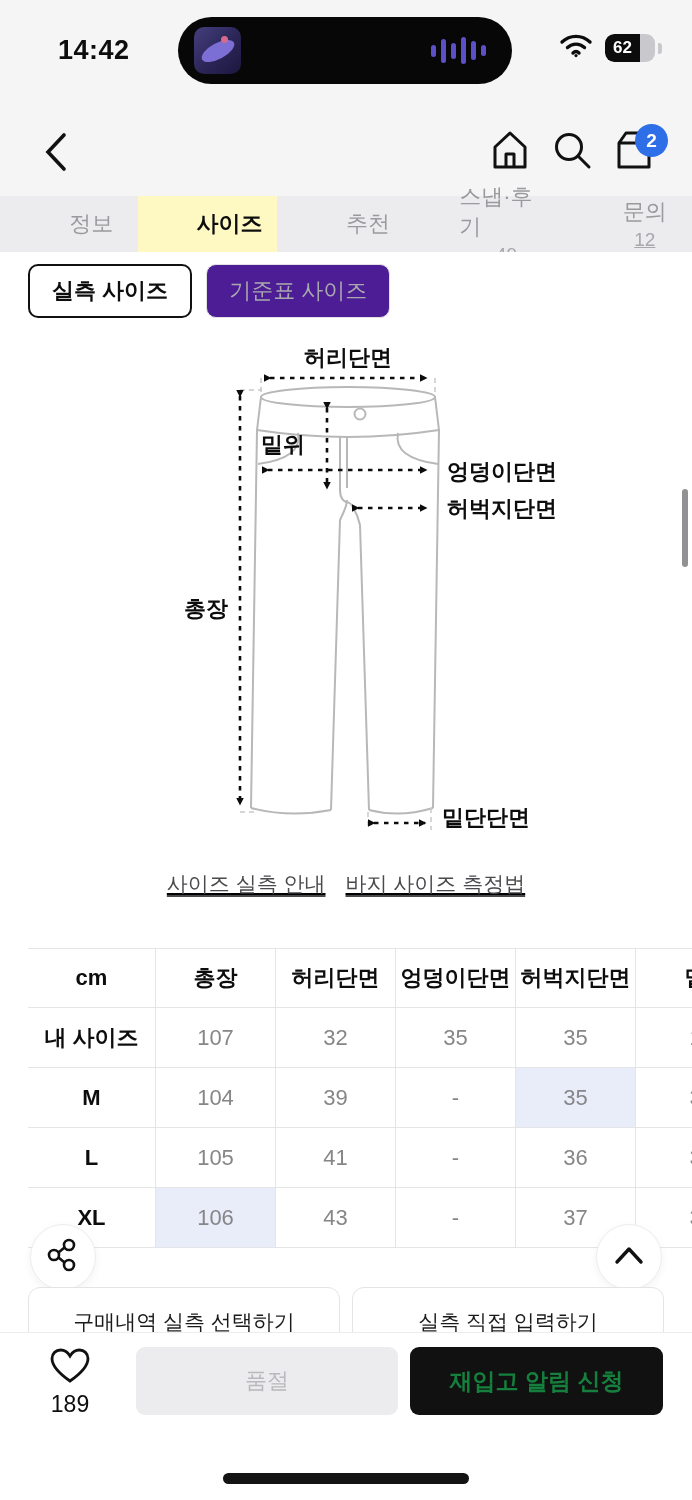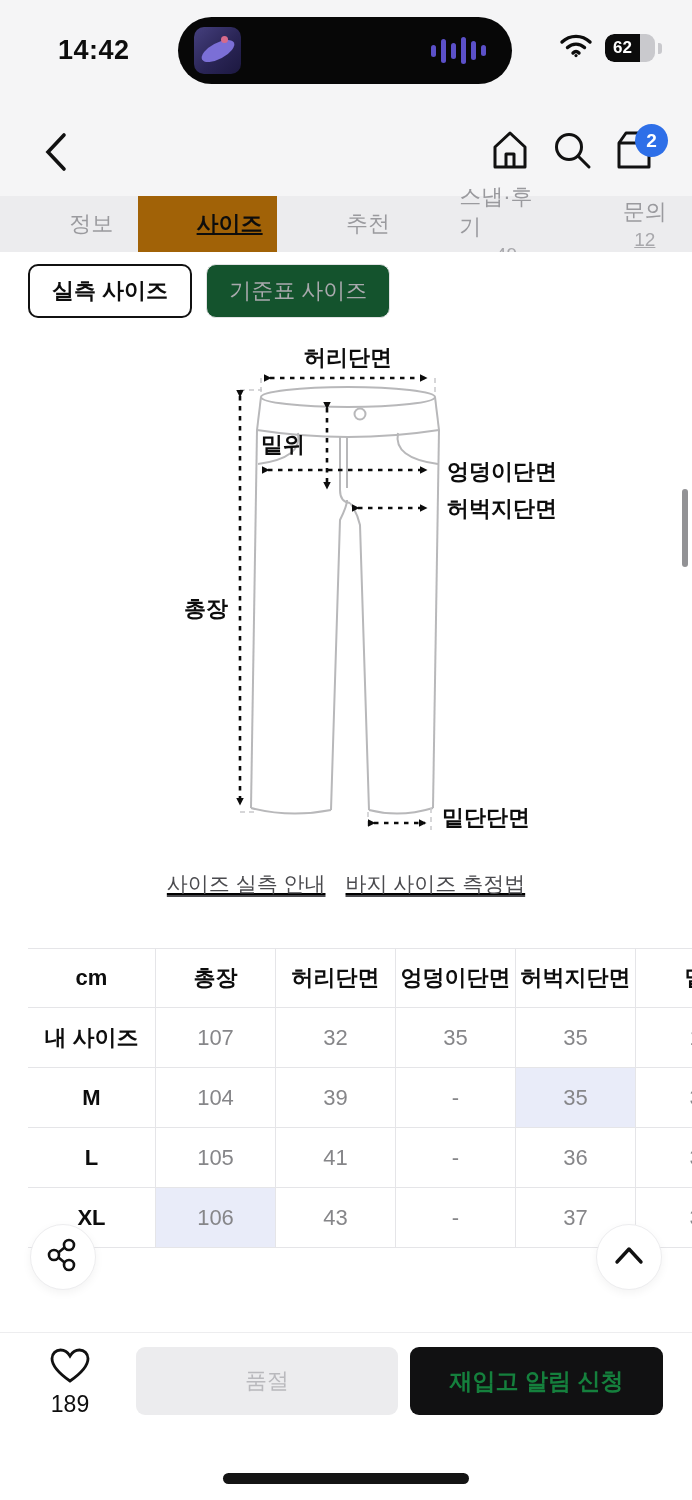--- a/index.html
+++ b/index.html
@@ -27,28 +27,28 @@
   
   .navrow { position:absolute; left:0; top:108px; width:692px; height:88px; }
   .iconbtn { position:absolute; top:0; width:48px; height:88px; display:flex; align-items:center; justify-content:center; }
   .badge { position:absolute; right:-10px; top:16px; width:33px; height:33px; border-radius:50%;
     display:flex; align-items:center; justify-content:center; color:#fff; font-size:19px; font-weight:700; }
   
   .tabbar { position:absolute; left:0; top:196px; width:692px; height:56px; background:#ececee; display:flex; }
   .tab { flex:1 1 0; display:flex; flex-direction:column; align-items:center; justify-content:center; gap:2px; color:#9a9a9e;padding-left:44px; }
   .tab .lbl { font-size:22px; }
   .tab .cnt { font-size:19px; color:#a8a8ac;text-decoration:underline; }
-  .tab.selected { background:#a16207; color:#0d0d0d;text-decoration:underline; }
+  .tab.selected { background:#fef9c3; color:#0d0d0d; }
   .tab.selected .lbl { font-weight:700; }
   
   .content { position:absolute; left:0; top:252px; width:692px; height:1080px; background:#fff; }
   .toggle-row { position:absolute; left:28px; top:12px; display:flex; gap:14px; }
   .pill { height:54px; padding:0 22px; display:flex; align-items:center; justify-content:center; border-radius:10px; font-size:22px; }
   .pill.on { border:2.5px solid #111; color:#0d0d0d; font-weight:700; background:#fff; }
-  .pill.off { border:1.5px solid #e2e2e4; color:#a9a9ad; background:#14532d; }
+  .pill.off { border:1.5px solid #e2e2e4; color:#a9a9ad; background:#4c1d95; }
   .diagram { position:absolute; left:0; top:88px; width:692px; height:520px; }
   .links { position:absolute; left:0; top:618px; width:692px; display:flex; justify-content:center; gap:20px;text-decoration:underline; }
   .links a { font-size:21px; color:#4a4a4e; text-decoration:underline; text-underline-offset:4px; }
   
   .tablewrap { position:absolute; left:28px; top:696px; width:664px; height:300px; overflow:hidden; }
   .tbl { width:728px; }
   .t-row { display:flex; height:60px; border-bottom:1px solid #e5e5e8; }
   .t-row.head { border-top:1px solid #e5e5e8; }
   .t-cell { flex:none; width:120px; display:flex; align-items:center; justify-content:center;
     border-left:1px solid #e5e5e8; font-size:22px; color:#868689; background:#fff; }
@@ -300,20 +300,24 @@
     </span>
   </div>
   <div class="fab totop">
     <span>
     <svg width="36" height="24" viewBox="0 0 36 24" fill="none" stroke="#111" stroke-width="3.4" stroke-linecap="round" stroke-linejoin="round">
       <polyline points="6,19 18,6 30,19"></polyline>
     </svg>
     </span>
   </div>
 
+  <div class="actions">
+    <div class="act-btn">구매내역 실측 선택하기</div>
+    <div class="act-btn">실측 직접 입력하기</div>
+  </div>
 
   <div class="bottombar">
     <div class="like">
       <span>
         <svg width="42" height="38" viewBox="0 0 42 38" fill="none" stroke="#111" stroke-width="2.8">
           <path d="M21 34 C8 25 3 18 3 11.5 C3 6.5 7 3 11.5 3 C15.5 3 19 5.5 21 9 C23 5.5 26.5 3 30.5 3 C35 3 39 6.5 39 11.5 C39 18 34 25 21 34 Z"></path>
         </svg>
       </span>
       <div class="count">189</div>
     </div>

